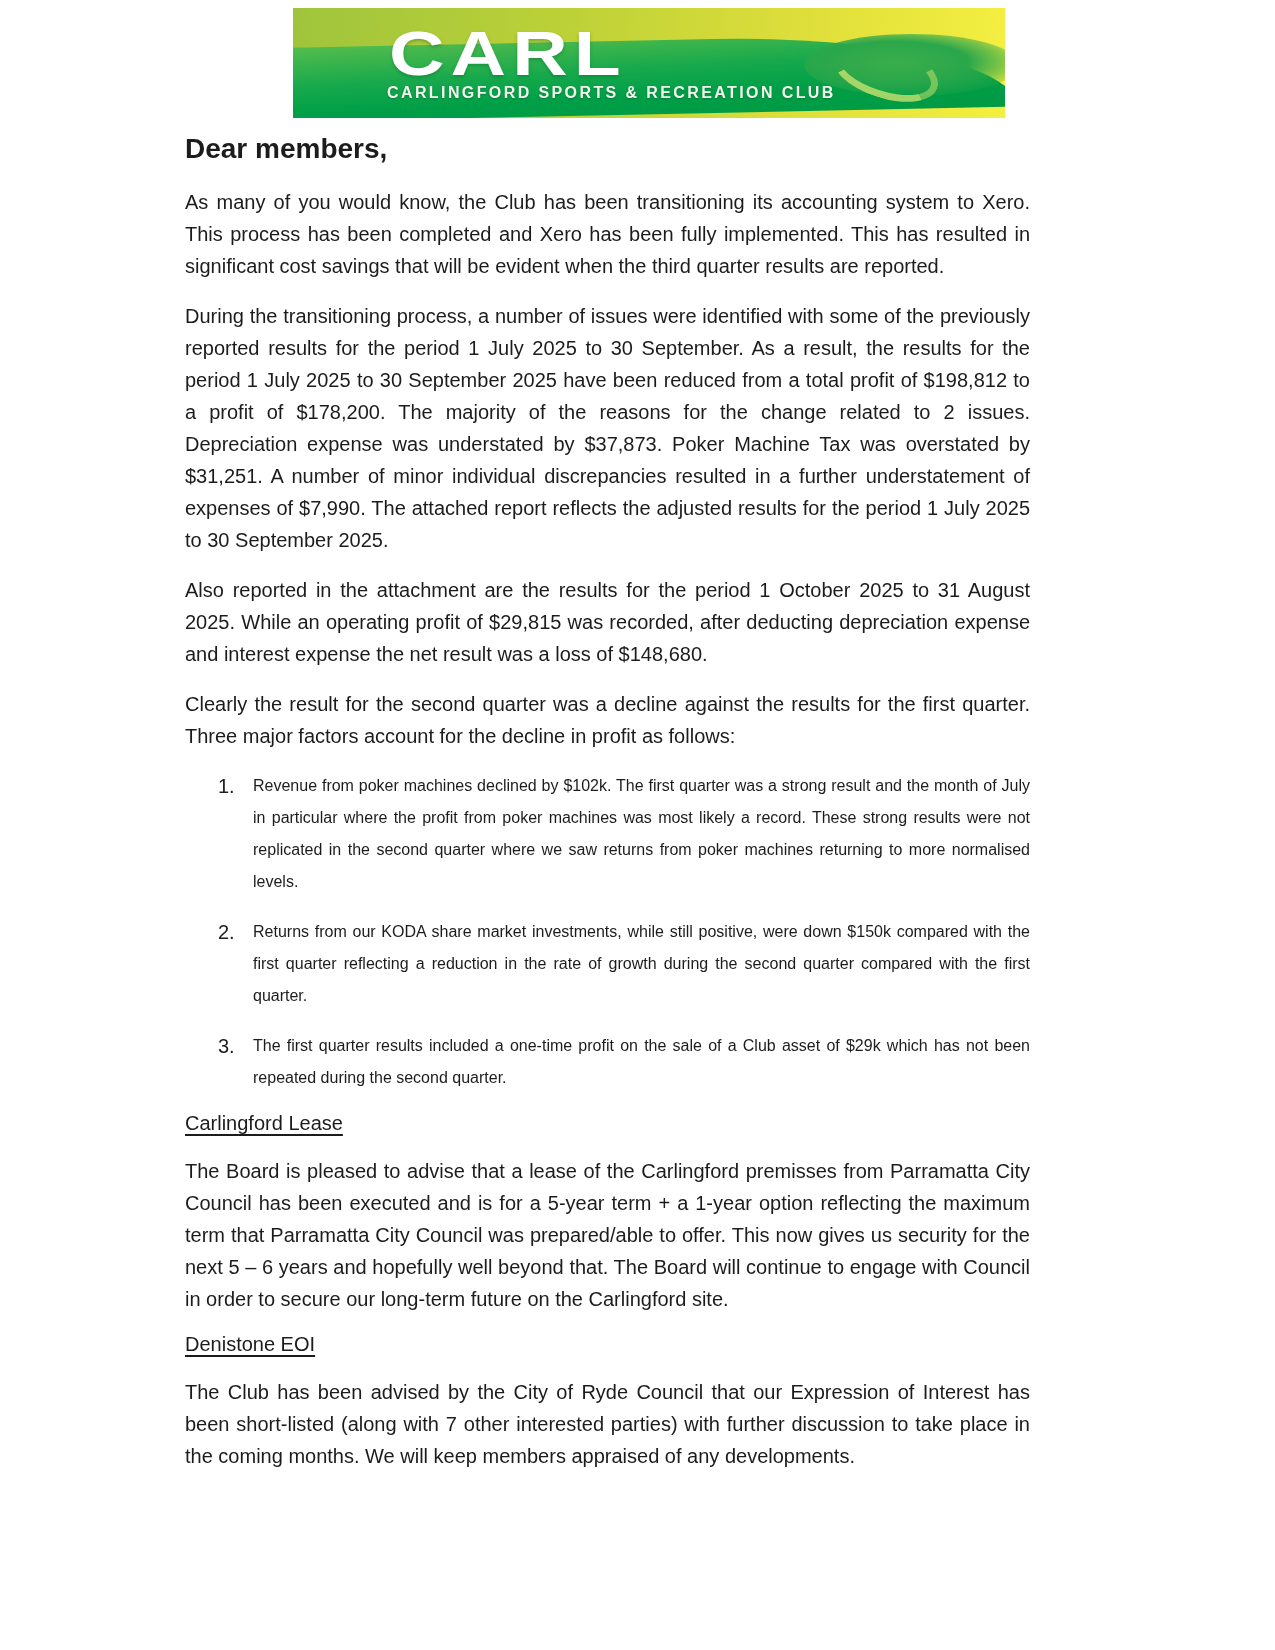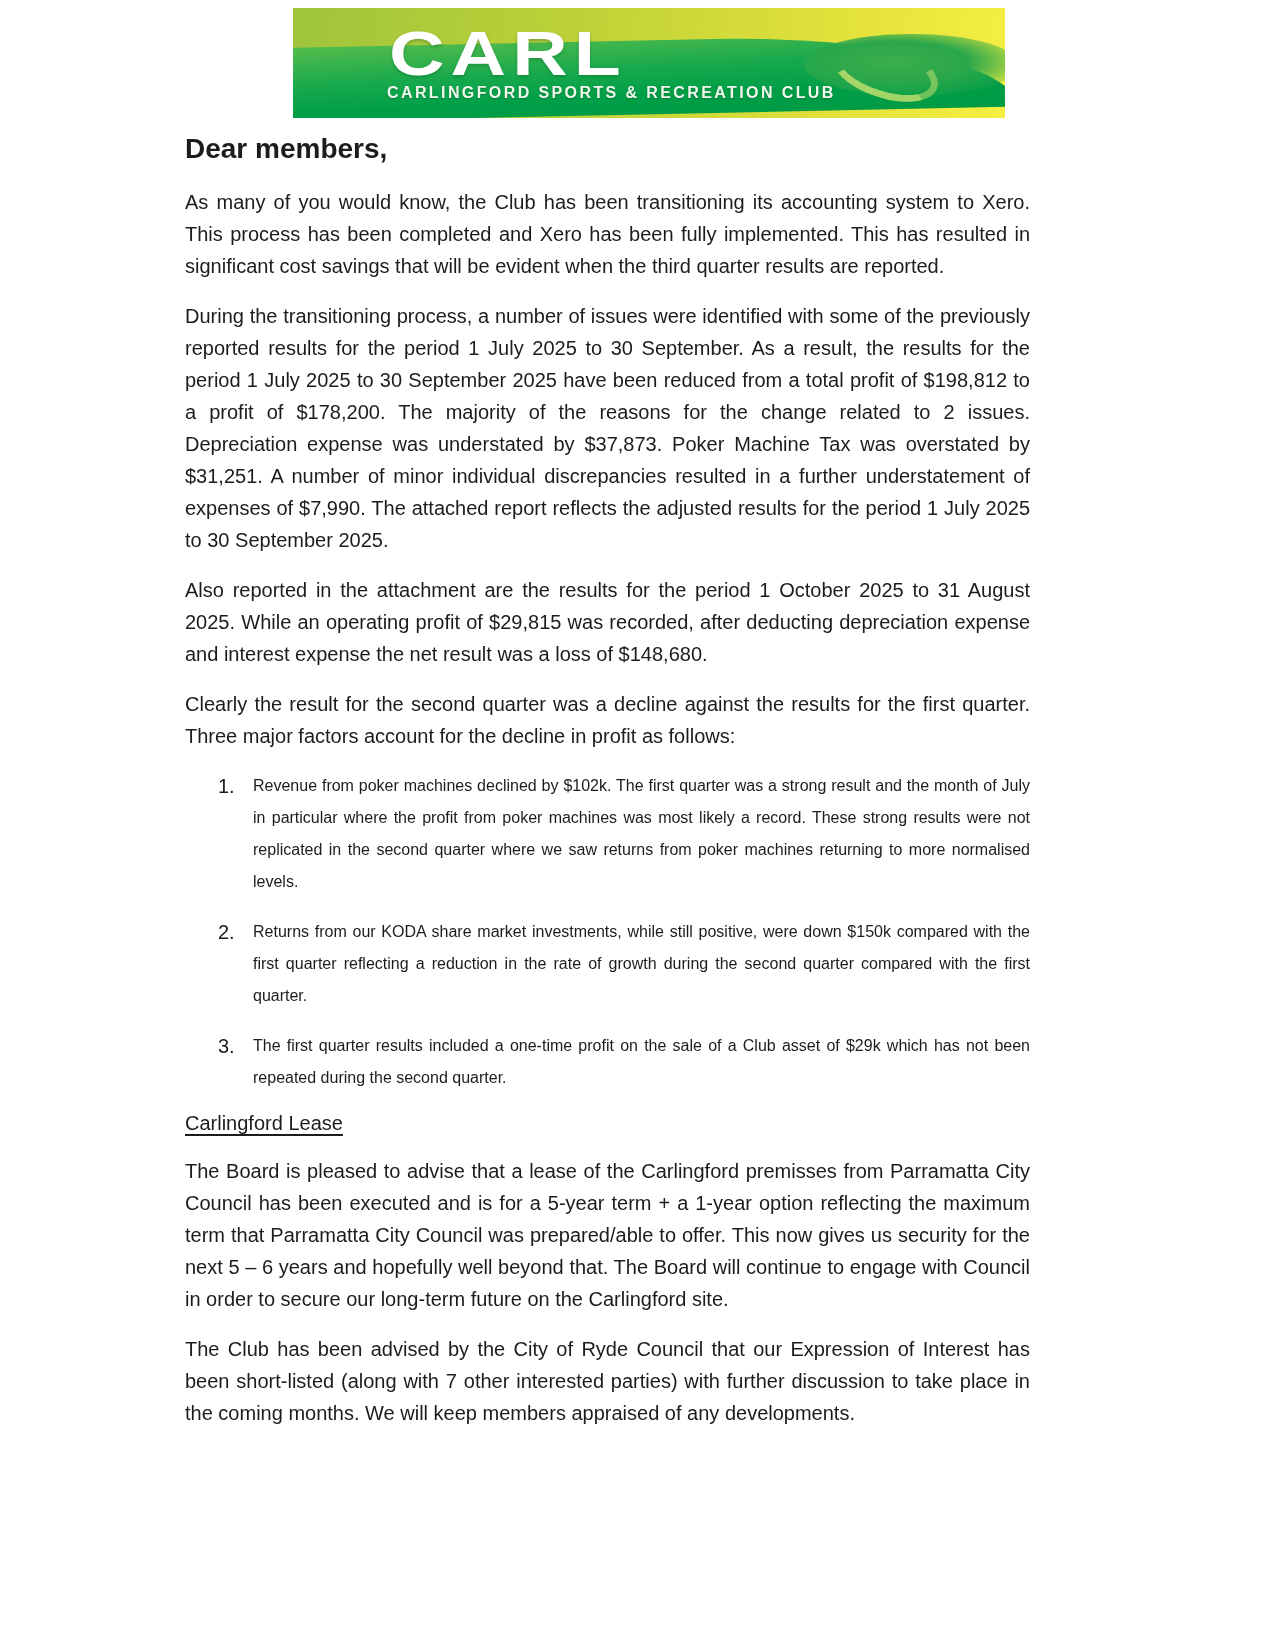--- a/index.html
+++ b/index.html
@@ -163,14 +163,15 @@
     <div class="num-item">
       <span class="marker">3.</span>
       <span class="item-text">The first quarter results included a one-time profit on the sale of a Club asset of $29k which has not been repeated during the second quarter.</span>
     </div>
   </div>
 
 
   <div class="sub-heading">Carlingford Lease</div>
   <p class="para">The Board is pleased to advise that a lease of the Carlingford premisses from Parramatta City Council has been executed and is for a 5-year term + a 1-year option reflecting the maximum term that Parramatta City Council was prepared/able to offer. This now gives us security for the next 5 – 6 years and hopefully well beyond that. The Board will continue to engage with Council in order to secure our long-term future on the Carlingford site.</p>
 
+  <div class="sub-heading">Denistone EOI</div>
   <p class="para">The Club has been advised by the City of Ryde Council that our Expression of Interest has been short-listed (along with 7 other interested parties) with further discussion to take place in the coming months. We will keep members appraised of any developments.</p>
 </div>
 
 </body></html>

